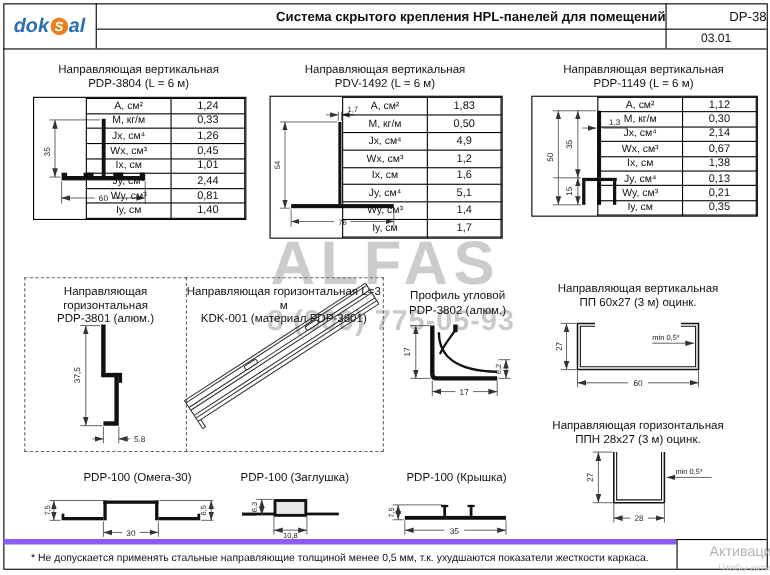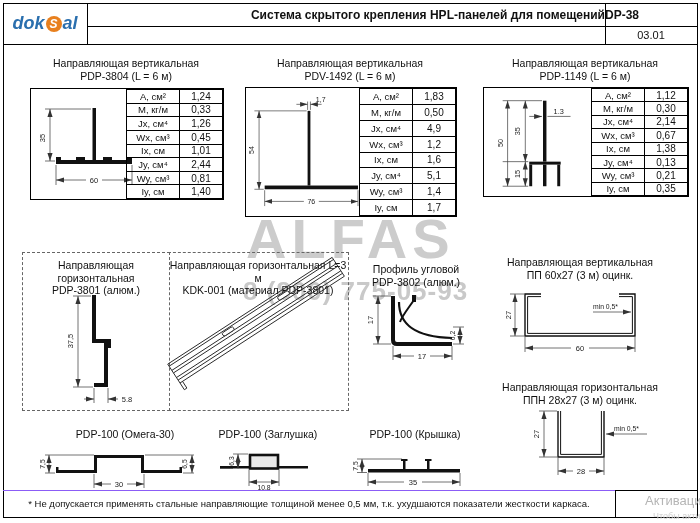--- a/index.html
+++ b/index.html
@@ -8,39 +8,39 @@
   
   .frame{position:absolute;left:3px;top:3px;width:693px;height:513px;border:1px solid #000;z-index:2;pointer-events:none;}
   .hline{position:absolute;border-top:1px solid #000;z-index:2;}
   .vline{position:absolute;border-left:1px solid #000;z-index:2;}
   .hdr-logo{position:absolute;left:3px;top:3px;width:84px;height:41px;display:flex;align-items:center;justify-content:center;z-index:3;}
   .lg{font-style:italic;font-weight:bold;font-size:18px;color:#2a6fae;}
   .lg-badge{display:inline-block;width:16px;height:16px;border-radius:50%;background:#e8801e;color:#fff;
             font-size:12px;line-height:16px;text-align:center;font-weight:bold;font-style:italic;margin:0 1px;vertical-align:-2px;}
   .hdr-title{position:absolute;left:87px;top:3px;width:518px;height:23px;line-height:24px;text-align:right;
              font-size:12px;font-weight:bold;z-index:3;}
-  .hdr-code{position:absolute;left:605px;top:3px;width:92px;height:23px;line-height:24px;text-align:left;
-            font-size:12px;font-weight:bold;z-index:3;}
+  .hdr-code{position:absolute;left:605px;top:3px;width:92px;height:23px;line-height:24px;text-align:right;
+            font-size:12px;font-weight:normal;z-index:3;}
   .hdr-sub{position:absolute;left:87px;top:26px;width:518px;height:18px;line-height:18px;text-align:center;font-size:11px;z-index:3;}
   .hdr-page{position:absolute;left:605px;top:26px;width:92px;height:18px;line-height:18px;text-align:center;font-size:11px;z-index:3;}
   
   .wm1{position:absolute;left:246px;top:206px;font-size:56px;font-weight:bold;color:#ccc;letter-spacing:5px;z-index:1;}
   .wm2{position:absolute;left:243px;top:276px;font-size:26px;font-weight:bold;color:#c9c9c9;letter-spacing:1px;z-index:1;}
   .oswm1{position:absolute;left:645px;top:493px;font-size:13px;color:#b5b5b5;white-space:nowrap;z-index:4;}
   .oswm2{position:absolute;left:653px;top:511px;font-size:9px;color:#cfcfcf;white-space:nowrap;z-index:4;}
   
   .content{position:absolute;inset:0;z-index:2;}
   .ptitle{position:absolute;text-align:center;font-size:10.5px;line-height:12.5px;color:#111;}
   .pbox{position:absolute;border:1px solid #000;}
   .dashbox{position:absolute;border:1px dashed #666;}
   .spec{position:absolute;right:0;top:0;height:100%;border-collapse:collapse;table-layout:fixed;}
-  .spec td{border:1px solid #000;text-align:center;padding:0 3px;font-size:9.5px;}
+  .spec td{border:1px solid #000;text-align:center;padding:0 15px;font-size:9.5px;}
   .spec .lbl{width:46px;}
   .spec .val{width:36px;font-size:10px;}
-  .footnote{position:absolute;left:3px;top:490px;width:612px;height:27px;border-top:1px solid #8b5cf6;
+  .footnote{position:absolute;left:3px;top:490px;width:612px;height:27px;border-top:5px solid #8b5cf6;
             text-align:center;font-size:9.5px;padding-top:7px;box-sizing:border-box;z-index:2;}
   .footstub{position:absolute;left:615px;top:490px;width:82px;height:27px;border-top:1px solid #000;border-left:1px solid #000;box-sizing:border-box;z-index:2;}
   
   svg{position:absolute;overflow:visible;}
   .prof{fill:#111;stroke:none;}
   .dl{stroke:#444;stroke-width:0.75;fill:none;}
   .pl{stroke:#111;fill:none;}
   .dim{font-size:7.5px;fill:#222;font-family:"Liberation Sans",sans-serif;}
   .dim6{font-size:6.8px;fill:#222;font-family:"Liberation Sans",sans-serif;}
 </style>

